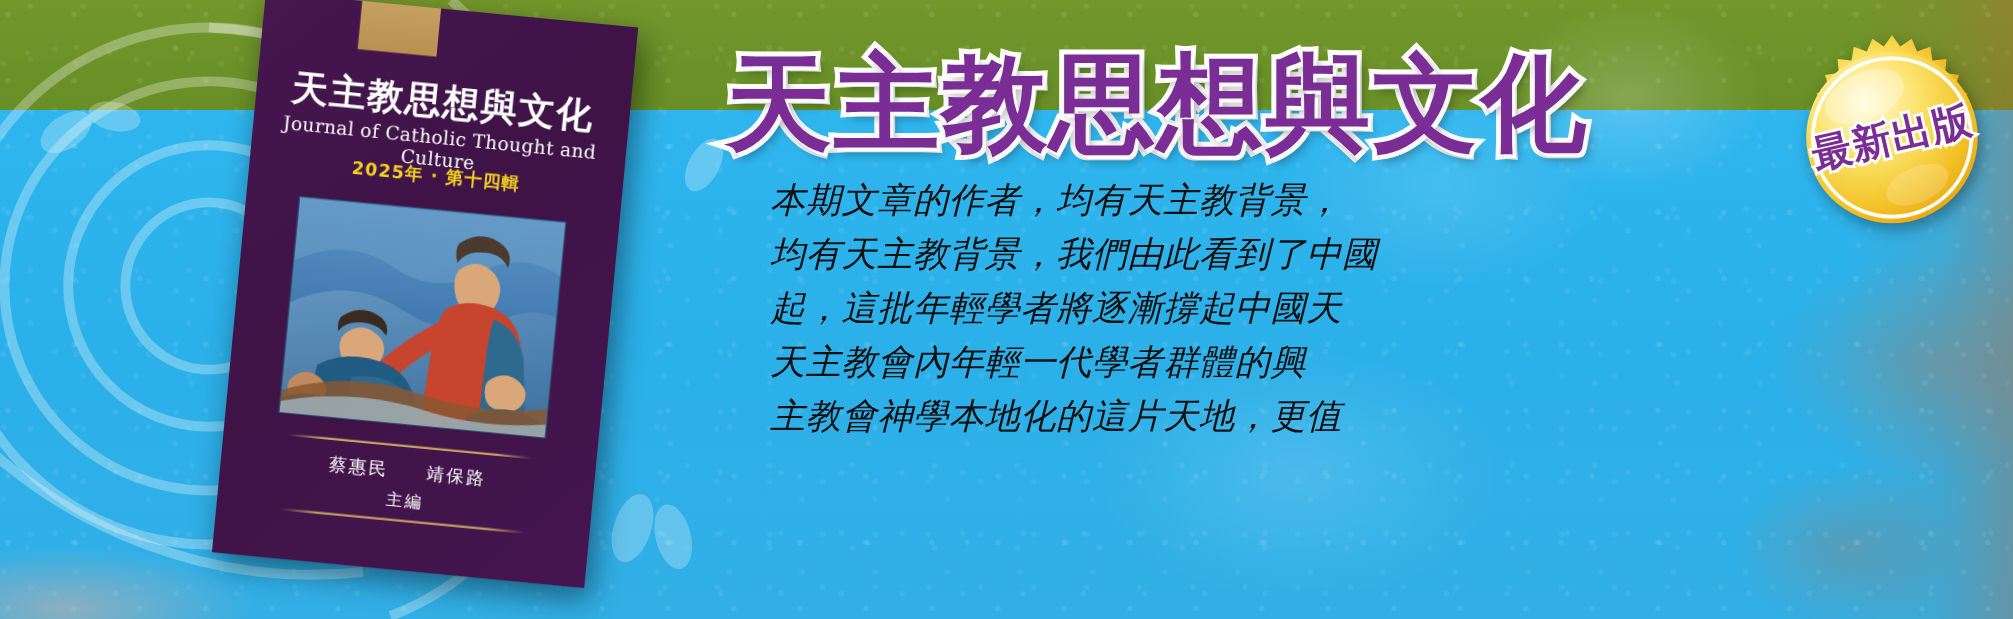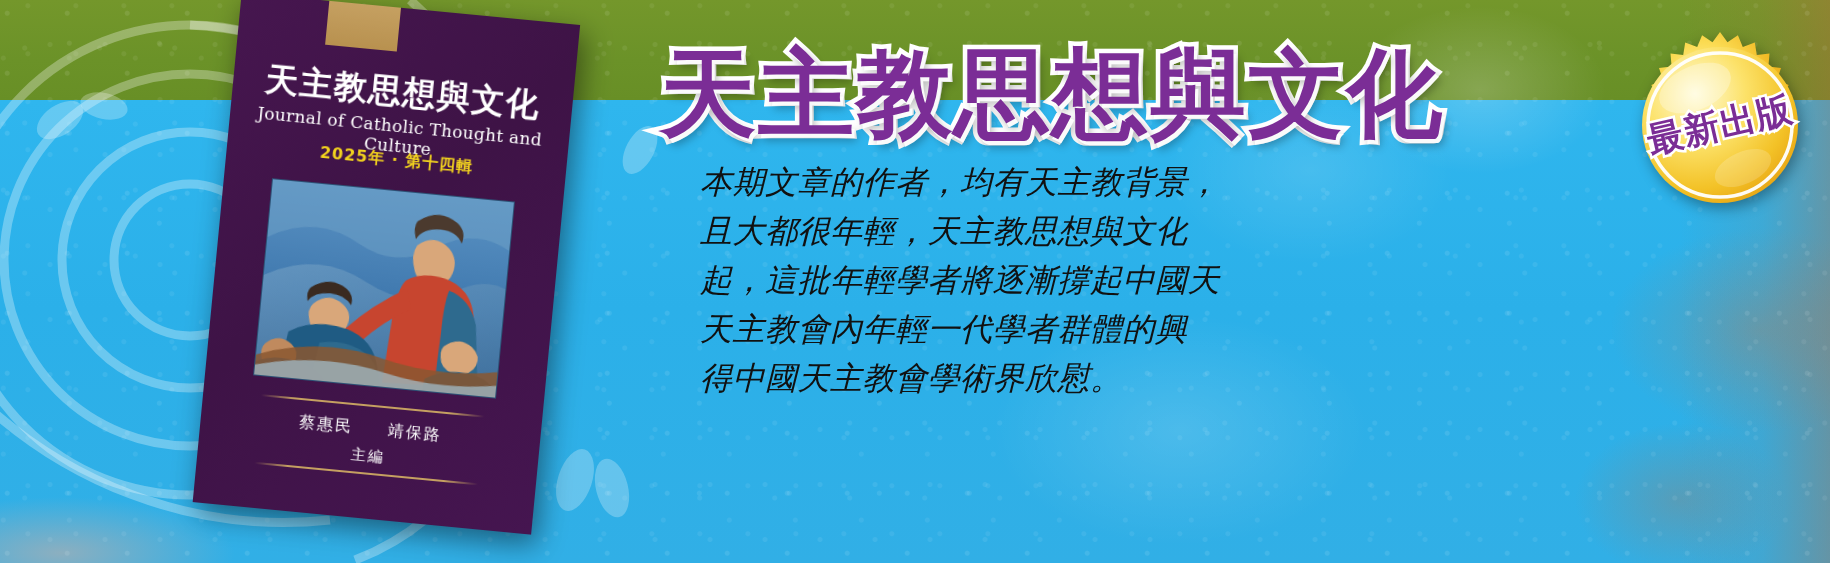--- a/index.html
+++ b/index.html
@@ -297,24 +297,24 @@
       <div class="book-role">主編</div>
 
       <div class="book-rule bot"></div>
     </div>
   </div>
 
   <div class="headline">天主教思想與文化</div>
 
   <div class="body-copy">
     <span class="line">本期文章的作者，均有天主教背景，</span>
-    <span class="line">且大都很年輕，天主教思想與文化</span>
+    <span class="line">均有天主教背景，我們由此看到了中國</span>
     <span class="line">起，這批年輕學者將逐漸撐起中國天</span>
     <span class="line">天主教會內年輕一代學者群體的興</span>
-    <span class="line">得中國天主教會學術界欣慰。</span>
+    <span class="line">主教會神學本地化的這片天地，更值</span>
   </div>
 
   <div class="badge">
     <svg viewBox="0 0 190 190" aria-hidden="true">
       <defs>
         <radialGradient id="goldg" cx="38%" cy="34%" r="72%">
           <stop offset="0%" stop-color="#FFF6B0"></stop>
           <stop offset="38%" stop-color="#FBDB52"></stop>
           <stop offset="72%" stop-color="#F0B51E"></stop>
           <stop offset="100%" stop-color="#E09412"></stop>

